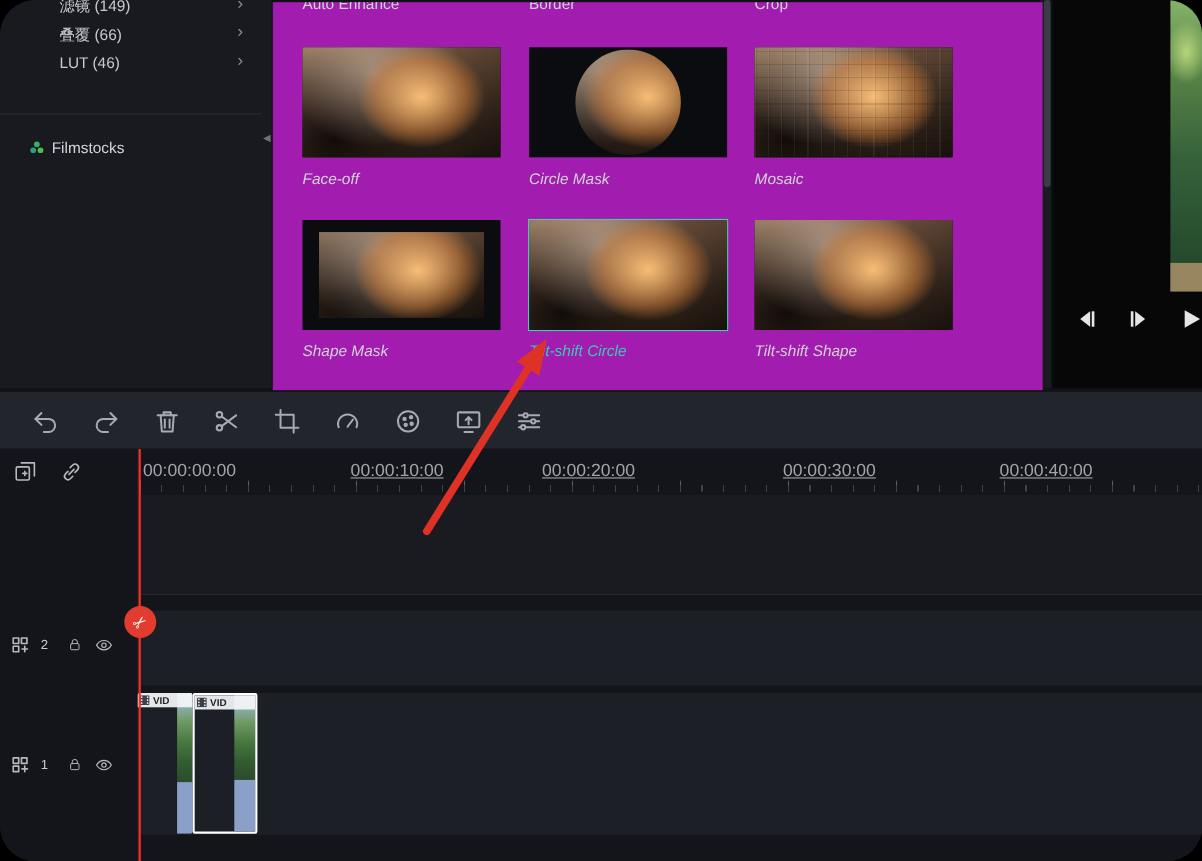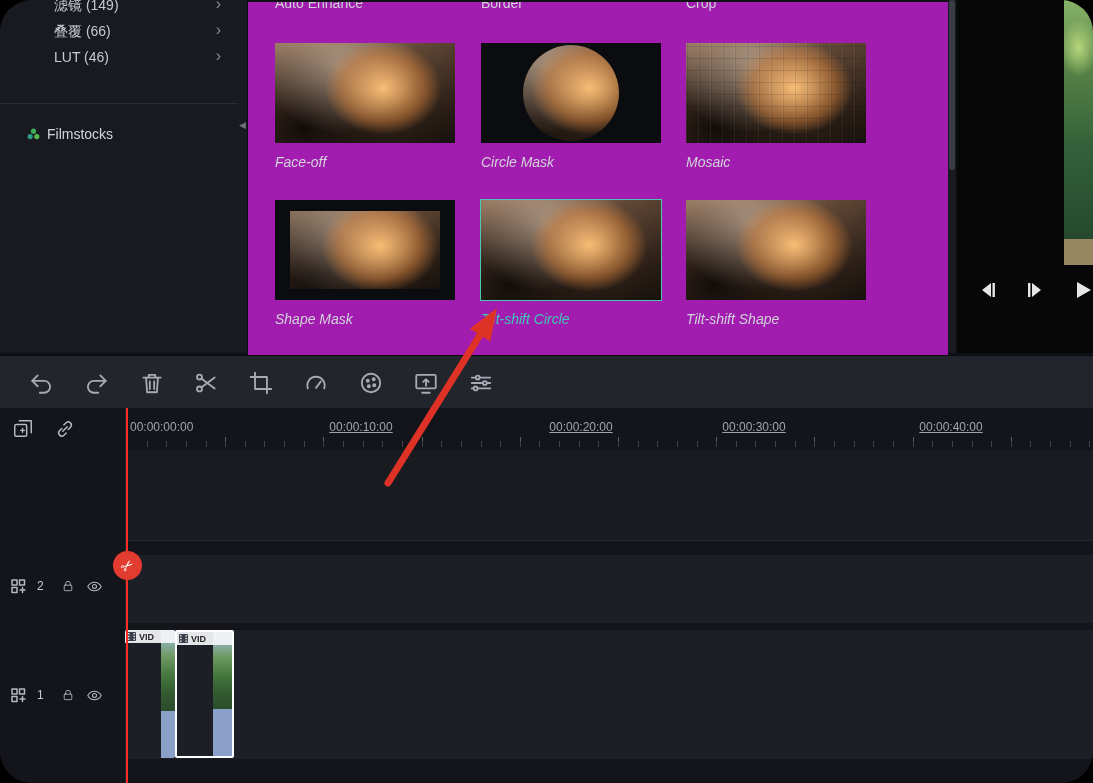--- a/index.html
+++ b/index.html
@@ -57,21 +57,21 @@
   
   .toolbar{position:absolute;left:0;top:355px;width:1093px;height:53px;background:#23252c;border-top:1px solid #0b0c0e;}
   .tool{position:absolute;top:14px;width:26px;height:26px;color:#a6aab3;cursor:pointer;}
   .tool svg{width:100%;height:100%;stroke:currentColor;fill:none;stroke-width:1.7;stroke-linecap:round;stroke-linejoin:round;}
 
   
   .timeline{position:absolute;left:0;top:408px;width:1093px;height:375px;background:#14151a;overflow:hidden;}
   .tl-tool{position:absolute;top:10px;width:22px;height:22px;color:#b5b9c1;cursor:pointer;}
   .tl-tool svg{width:100%;height:100%;stroke:currentColor;fill:none;stroke-width:1.6;stroke-linecap:round;stroke-linejoin:round;}
   .ruler{position:absolute;left:125px;right:0;top:0;height:42px;cursor:pointer;}
-  .ruler-label{position:absolute;top:12px;font-size:12px;color:#a0a4ac;white-space:nowrap;}
+  .ruler-label{position:absolute;top:12px;font-size:16px;color:#a0a4ac;white-space:nowrap;}
   .rl-c{transform:translateX(-50%);text-decoration:underline;}
   .ticks-minor{position:absolute;left:2px;right:0;top:33px;height:6px;
       background:repeating-linear-gradient(90deg,#3f434b 0 1px, transparent 1px 19.64px);}
   .ticks-major{position:absolute;left:2px;right:0;top:29px;height:10px;
       background:repeating-linear-gradient(90deg,#5a5e66 0 1px, transparent 1px 98.2px);}
   .col-sep{position:absolute;left:125px;top:0;width:1px;height:375px;background:#23252b;}
   .row-empty{position:absolute;left:126px;right:0;top:42px;height:90px;background:#191b21;}
   .guide-line{position:absolute;left:126px;right:0;top:132px;height:1px;background:#26282f;}
   .track-row{position:absolute;left:126px;right:0;background:#1d1f26;}
   .t2-row{top:147px;height:68px;}
@@ -270,21 +270,21 @@
       <svg viewBox="0 0 24 24">
           <path d="M9.5 14.5 L14.5 9.5"></path>
           <path d="M8.5 11.5 l-2.5 2.5 a3.4 3.4 0 0 0 4.8 4.8 l2.5-2.5"></path>
           <path d="M15.5 12.5 l2.5-2.5 a3.4 3.4 0 0 0-4.8-4.8 l-2.5 2.5"></path>
         </svg>
     </div>
 
     <div class="ruler">
       <span class="ruler-label" style="left:5px">00:00:00:00</span>
       <span class="ruler-label rl-c" style="left:236px">00:00:10:00</span>
-      <span class="ruler-label rl-c" style="left:456px">00:00:20:00</span>
+      <span class="ruler-label rl-c" style="left:410px">00:00:20:00</span>
       <span class="ruler-label rl-c" style="left:629px">00:00:30:00</span>
       <span class="ruler-label rl-c" style="left:826px">00:00:40:00</span>
       <div class="ticks-major"></div>
       <div class="ticks-minor"></div>
     </div>
 
     <div class="col-sep"></div>
     <div class="row-empty"></div>
     <div class="guide-line"></div>
     <div class="track-row t2-row"></div>

